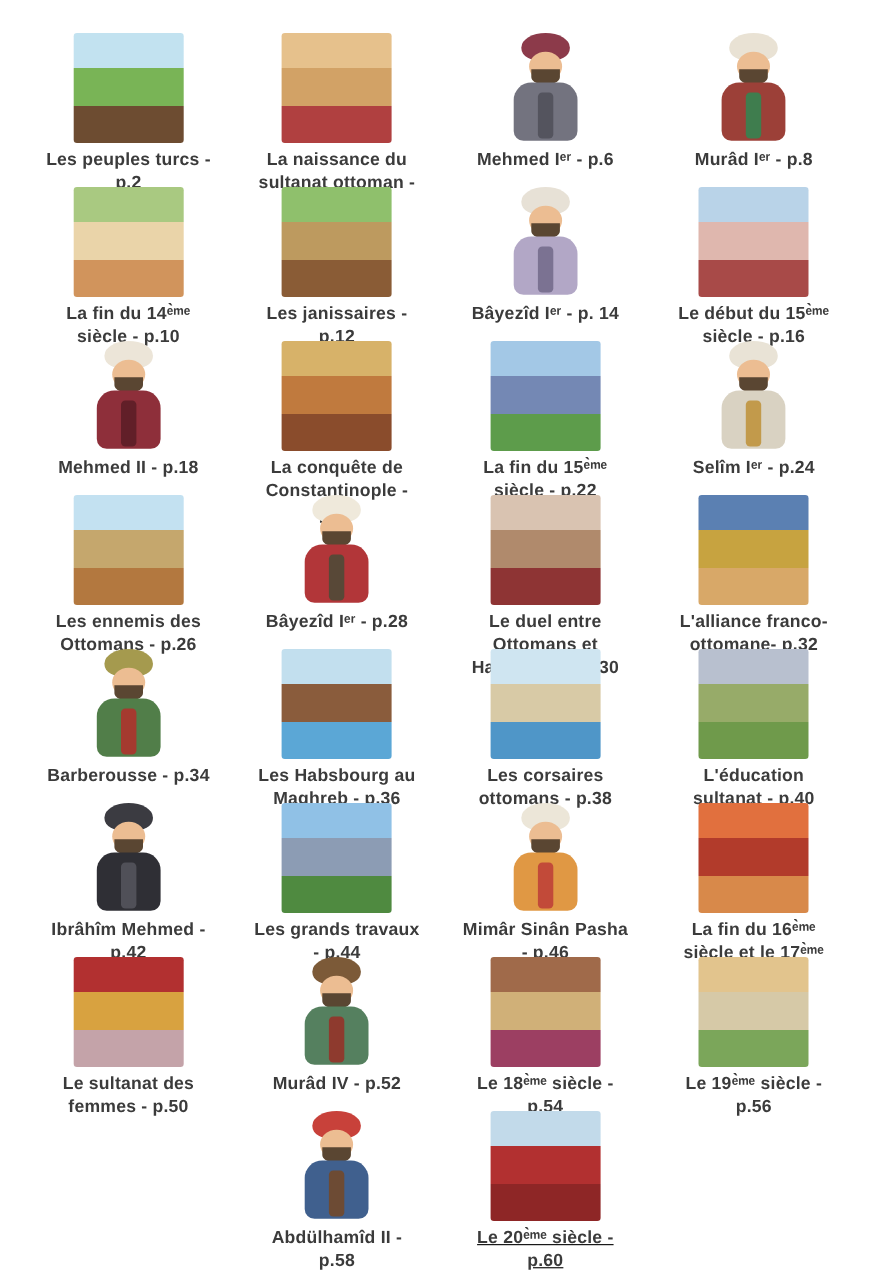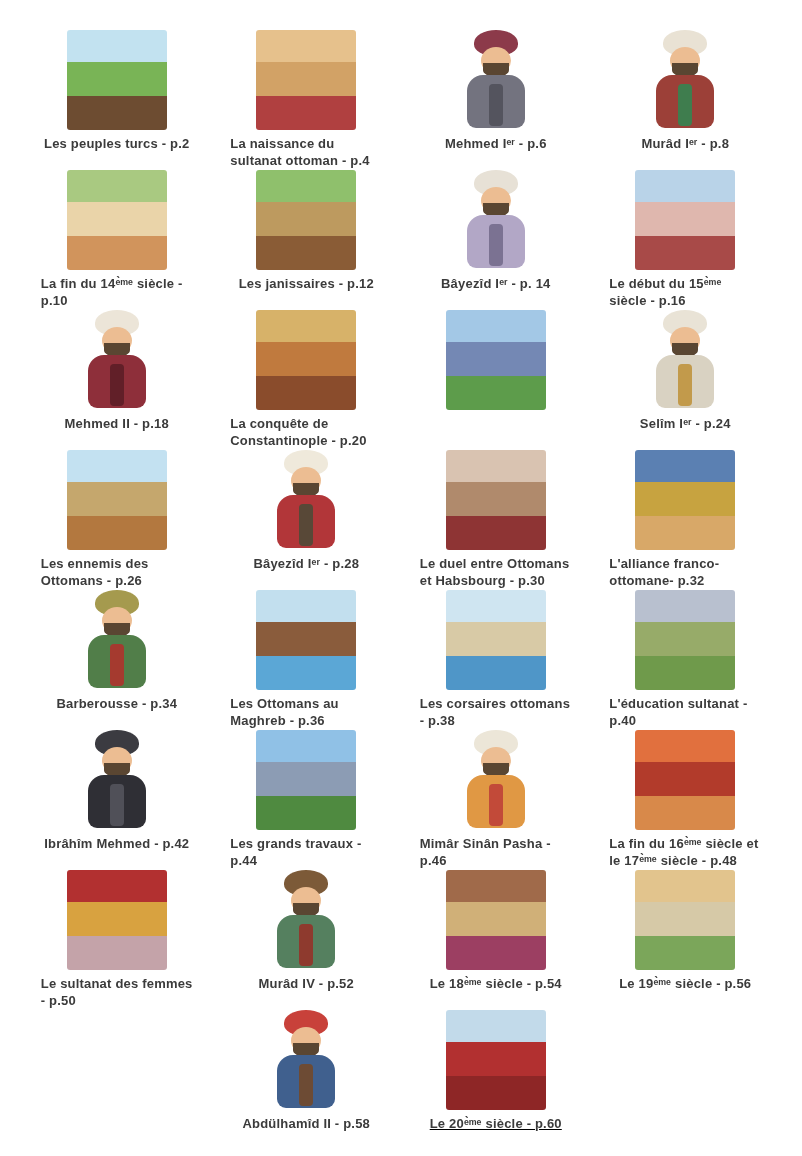--- a/index.html
+++ b/index.html
@@ -45,22 +45,23 @@
   .char .face{position:absolute;top:17px;left:50%;transform:translateX(-50%);
     width:30px;height:27px;background:#ecbd92;border-radius:50%;}
   .char .beard{position:absolute;top:33px;left:50%;transform:translateX(-50%);
     width:26px;height:14px;background:#5a4632;border-radius:0 0 50% 50%;}
   .char .robe{position:absolute;top:45px;left:50%;transform:translateX(-50%);
     width:58px;height:53px;border-radius:16px 16px 9px 9px;}
   .char .sash{position:absolute;top:54px;left:50%;transform:translateX(-50%);
     width:14px;height:42px;border-radius:4px;}
   figcaption.caption{
     max-width:152px;
+    text-align:center;
     font-weight:bold;
-    font-size:13px;
+    font-size:16px;
     line-height:1.3;
     color:#3b3b3b;
     letter-spacing:.2px;
   }
 </style>
 </head>
 <body>
 
 <div class="toc-grid">
     <figure class="toc-item">
@@ -144,20 +145,21 @@
     <figure class="toc-item">
     <div class="thumb" style="background: linear-gradient(rgb(215, 178, 105) 0%, rgb(215, 178, 105) 32%, rgb(192, 122, 62) 32%, rgb(192, 122, 62) 66%, rgb(138, 76, 44) 66%, rgb(138, 76, 44) 100%);">
       
     </div>
     <figcaption class="caption">La conquête de Constantinople - p.20</figcaption>
   </figure>
     <figure class="toc-item">
     <div class="thumb" style="background: linear-gradient(rgb(163, 200, 230) 0%, rgb(163, 200, 230) 32%, rgb(116, 136, 180) 32%, rgb(116, 136, 180) 66%, rgb(93, 156, 75) 66%, rgb(93, 156, 75) 100%);">
       
     </div>
+    <figcaption class="caption">La fin du 15ᵉ̀ᵐᵉ siècle - p.22</figcaption>
   </figure>
     <figure class="toc-item">
     <div class="thumb character-thumb">
       <div class="char">
         <div class="turban" style="background: rgb(233, 227, 214);"></div>
         <div class="face"></div>
         <div class="beard"></div>
         <div class="robe" style="background: rgb(217, 210, 194);"></div>
         <div class="sash" style="background: rgb(194, 154, 75);"></div>
       </div>
@@ -203,21 +205,21 @@
         <div class="robe" style="background: rgb(81, 126, 73);"></div>
         <div class="sash" style="background: rgb(165, 58, 47);"></div>
       </div>
     </div>
     <figcaption class="caption">Barberousse  - p.34</figcaption>
   </figure>
     <figure class="toc-item">
     <div class="thumb" style="background: linear-gradient(rgb(194, 223, 238) 0%, rgb(194, 223, 238) 32%, rgb(138, 92, 60) 32%, rgb(138, 92, 60) 66%, rgb(91, 167, 214) 66%, rgb(91, 167, 214) 100%);">
       
     </div>
-    <figcaption class="caption">Les Ottomans au Maghreb - p.36</figcaption>
+    <figcaption class="caption">Les Habsbourg au Maghreb - p.36</figcaption>
   </figure>
     <figure class="toc-item">
     <div class="thumb" style="background: linear-gradient(rgb(207, 229, 241) 0%, rgb(207, 229, 241) 32%, rgb(216, 202, 166) 32%, rgb(216, 202, 166) 66%, rgb(79, 150, 200) 66%, rgb(79, 150, 200) 100%);">
       
     </div>
     <figcaption class="caption">Les corsaires ottomans - p.38</figcaption>
   </figure>
     <figure class="toc-item">
     <div class="thumb" style="background: linear-gradient(rgb(184, 192, 207) 0%, rgb(184, 192, 207) 32%, rgb(151, 171, 105) 32%, rgb(151, 171, 105) 66%, rgb(111, 154, 75) 66%, rgb(111, 154, 75) 100%);">
       

